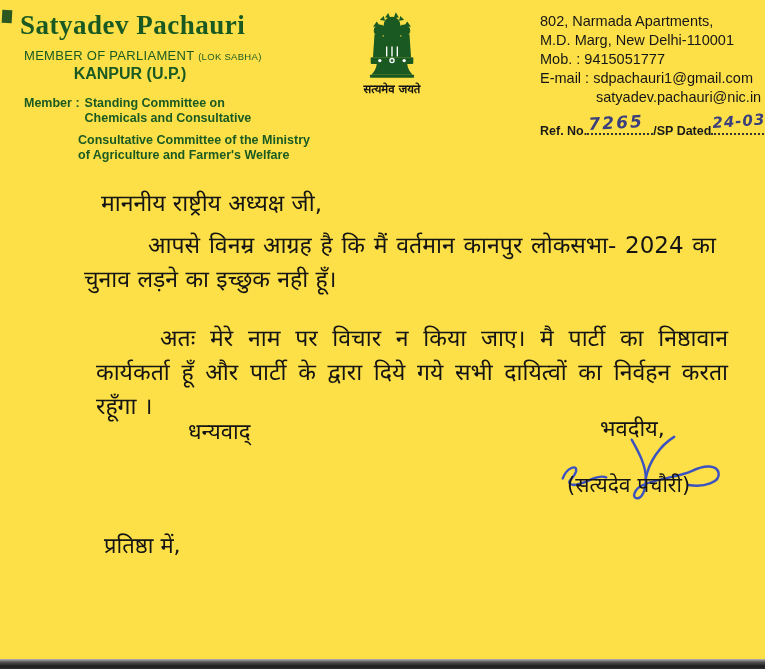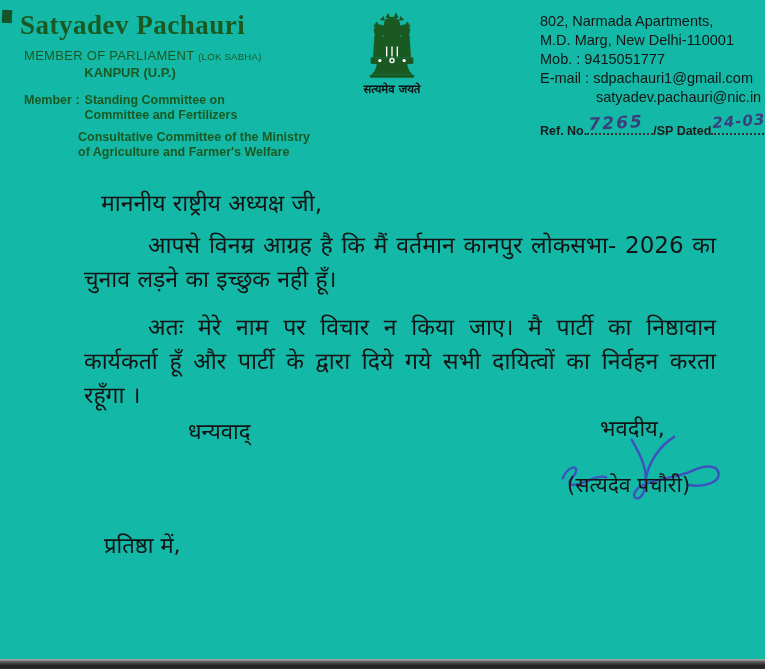--- a/index.html
+++ b/index.html
@@ -1,34 +1,34 @@
 <!DOCTYPE html>
 <html><head>
 <meta charset="utf-8">
 <style>
   html,body{margin:0;padding:0;background:#e8e8e8;}
   .page{
     position:relative;
     width:765px;height:669px;
     margin:0 auto;
-    background:#14b8a6;
+    background:#fde047;
     overflow:hidden;
     font-family:"Liberation Sans",sans-serif;
     color:#1c1c1c;
   }
   
   .lh-left{position:absolute;left:20px;top:10px;width:300px;color:#1a5a22;}
   .lh-name{
     font-family:"Liberation Serif",serif;
     font-weight:bold;font-size:27px;letter-spacing:.5px;
     color:#1a5a22;
   }
   .lh-title{margin-top:7px;margin-left:4px;font-weight:normal;font-size:13px;letter-spacing:.3px;}
   .lh-title .note{font-size:9.5px;}
-  .lh-const{margin-top:2px;width:220px;text-align:center;font-weight:bold;font-size:13px;}
+  .lh-const{margin-top:2px;width:220px;text-align:center;font-weight:bold;font-size:16px;}
   .lh-member{margin-top:13px;margin-left:4px;font-weight:bold;font-size:12.5px;line-height:14.5px;display:flex;}
   .lh-member .lbl{white-space:nowrap;margin-right:5px;}
   .lh-consult{margin-top:8px;margin-left:58px;font-weight:bold;font-size:12.5px;line-height:14.5px;}
   
   .emblem{position:absolute;left:350px;top:10px;width:84px;text-align:center;}
   .emblem svg{display:block;margin:0 auto;}
   .motto{margin-top:1px;font-size:11.5px;font-weight:bold;color:#111;font-family:"DejaVu Sans",sans-serif;}
   
   .lh-right{position:absolute;left:540px;top:12px;width:225px;font-weight:normal;font-size:14.5px;line-height:19px;color:#161616;}
   .lh-right .ind{padding-left:56px;}
@@ -42,21 +42,21 @@
     font-weight:bold;font-style:italic;
     color:#3a3f7d;font-size:17px;letter-spacing:2px;
     transform:rotate(-3deg);transform-origin:left bottom;white-space:nowrap;
   }
   .hand.date{font-size:15px;letter-spacing:1px;bottom:1px;transform:rotate(-4deg);}
   
   .hi{font-family:"DejaVu Sans",sans-serif;color:#141414;}
   .salutation{position:absolute;left:101px;top:186px;font-size:23px;font-weight:500;}
   .para{position:absolute;left:84px;width:632px;font-size:23px;line-height:34px;}
   .p1{top:228px;}
-  .p2{top:310px;}
+  .p2{top:321px;margin-left:12px;}
   .line-j{text-align:justify;text-align-last:justify;}
   .line-ind{padding-left:64px;box-sizing:border-box;}
   .thanks{position:absolute;left:188px;top:415px;font-size:22px;}
   .closing{position:absolute;left:600px;top:412px;font-size:22px;}
   .signature{position:absolute;left:548px;top:434px;}
   .signatory{position:absolute;left:567px;top:470px;font-size:21px;}
   .addr-head{position:absolute;left:104px;top:529px;font-size:22px;font-weight:500;}
   .addr-lines{position:absolute;left:104px;top:573px;font-size:22px;line-height:31px;}
   
   .corner-mark{position:absolute;left:2px;top:10px;width:10px;height:13px;background:#14491c;opacity:.9;transform:rotate(3deg);}
@@ -74,21 +74,21 @@
     <div class="lh-name">Satyadev Pachauri</div>
     <div class="lh-title">
       <span>MEMBER OF PARLIAMENT</span>
       <span class="note">(LOK SABHA)</span>
     </div>
     <div class="lh-const">KANPUR (U.P.)</div>
     <div class="lh-member">
       <span class="lbl">Member :</span>
       <span>
         <div>Standing Committee on</div>
-        <div>Committee and Fertilizers</div>
+        <div>Chemicals and Consultative</div>
       </span>
     </div>
     <div class="lh-consult">
       <div>Consultative Committee of the Ministry</div>
       <div>of Agriculture and Farmer's Welfare</div>
     </div>
   </div>
 
   <div class="emblem">
     <svg width="72" height="70" viewBox="0 0 80 92">
@@ -128,21 +128,21 @@
     <div class="ind">satyadev.pachauri@nic.in</div>
   </div>
 
   <div class="ref-row">
     <span>Ref. No.</span><span class="dotline d1"><span class="hand">7265</span></span><span>/SP Dated</span><span class="dotline d2"><span class="hand date">24-03-24</span></span>
   </div>
 
   <div class="hi salutation">माननीय राष्ट्रीय अध्यक्ष जी,</div>
 
   <div class="hi para p1">
-    <div class="line-j line-ind">आपसे विनम्र आग्रह है कि मैं वर्तमान कानपुर लोकसभा- 2026 का</div>
+    <div class="line-j line-ind">आपसे विनम्र आग्रह है कि मैं वर्तमान कानपुर लोकसभा- 2024 का</div>
     <div>चुनाव लड़ने का इच्छुक नही हूँ।</div>
   </div>
 
   <div class="hi para p2">
     <div class="line-j line-ind">अतः मेरे नाम पर विचार न किया जाए। मै पार्टी का निष्ठावान</div>
     <div class="line-j">कार्यकर्ता हूँ और पार्टी के द्वारा दिये गये सभी दायित्वों का निर्वहन करता</div>
     <div>रहूँगा ।</div>
   </div>
 
   <div class="hi thanks">धन्यवाद्</div>

